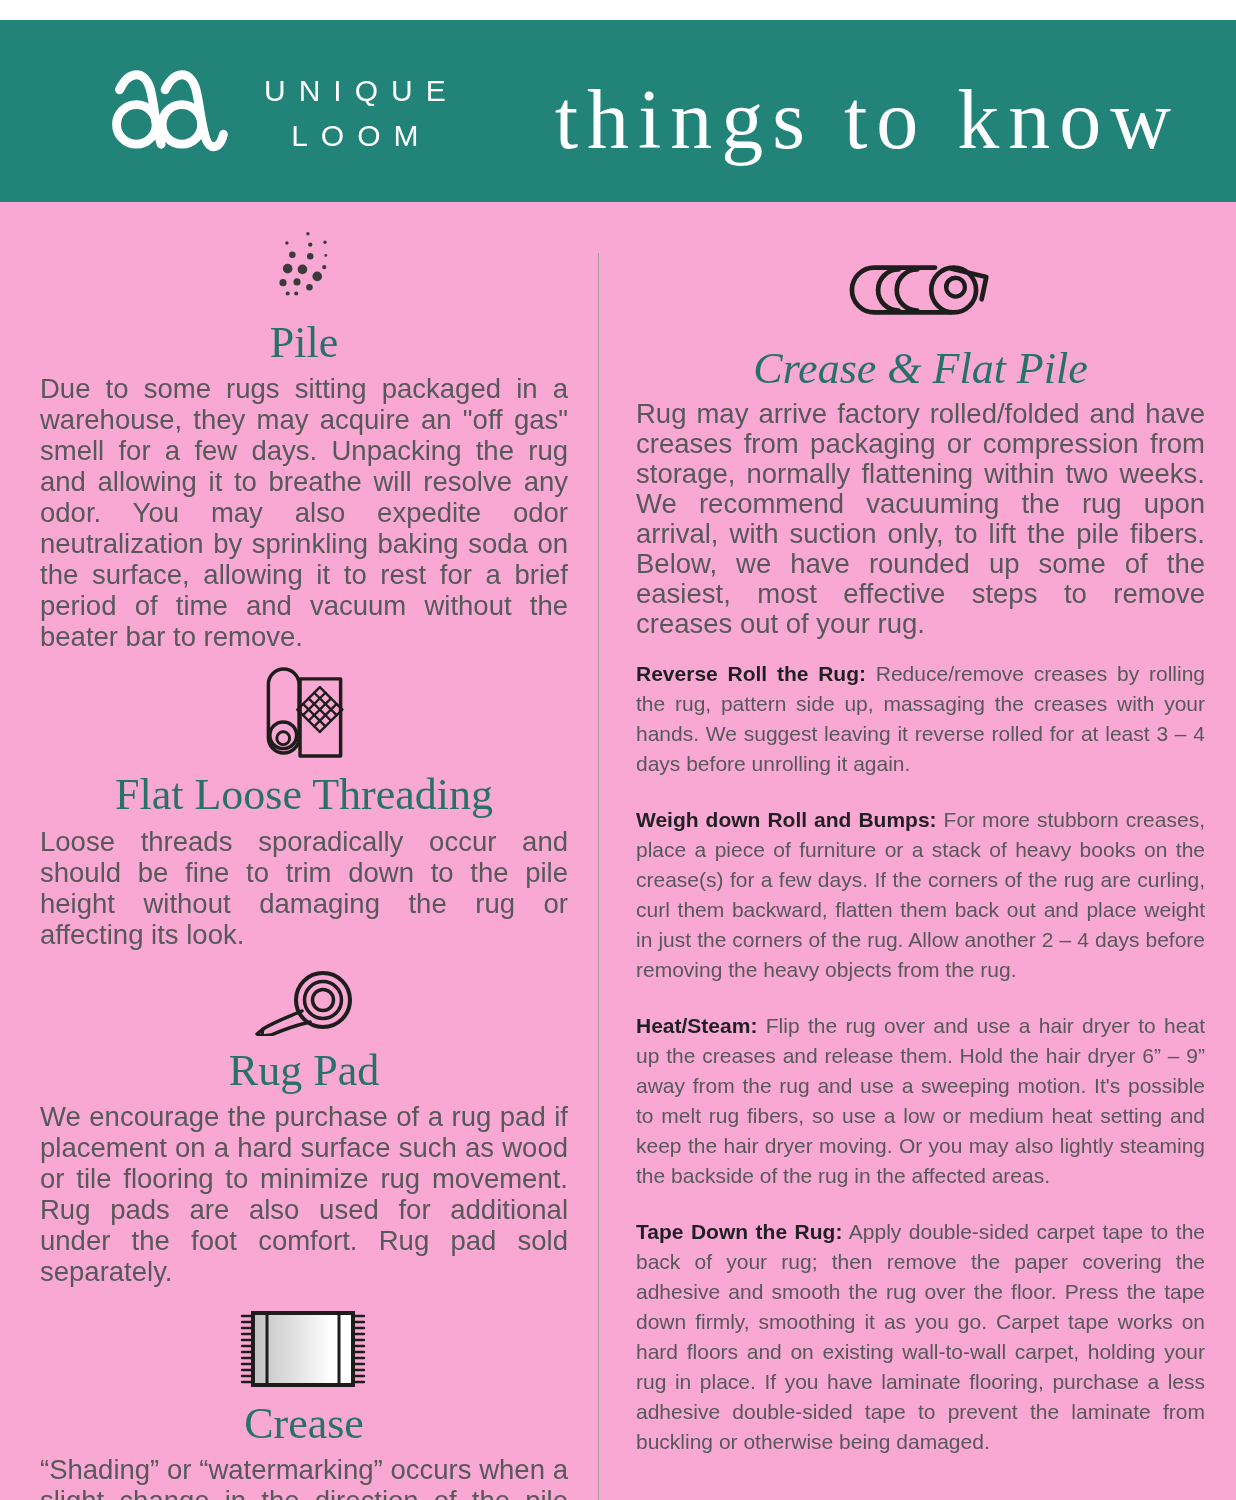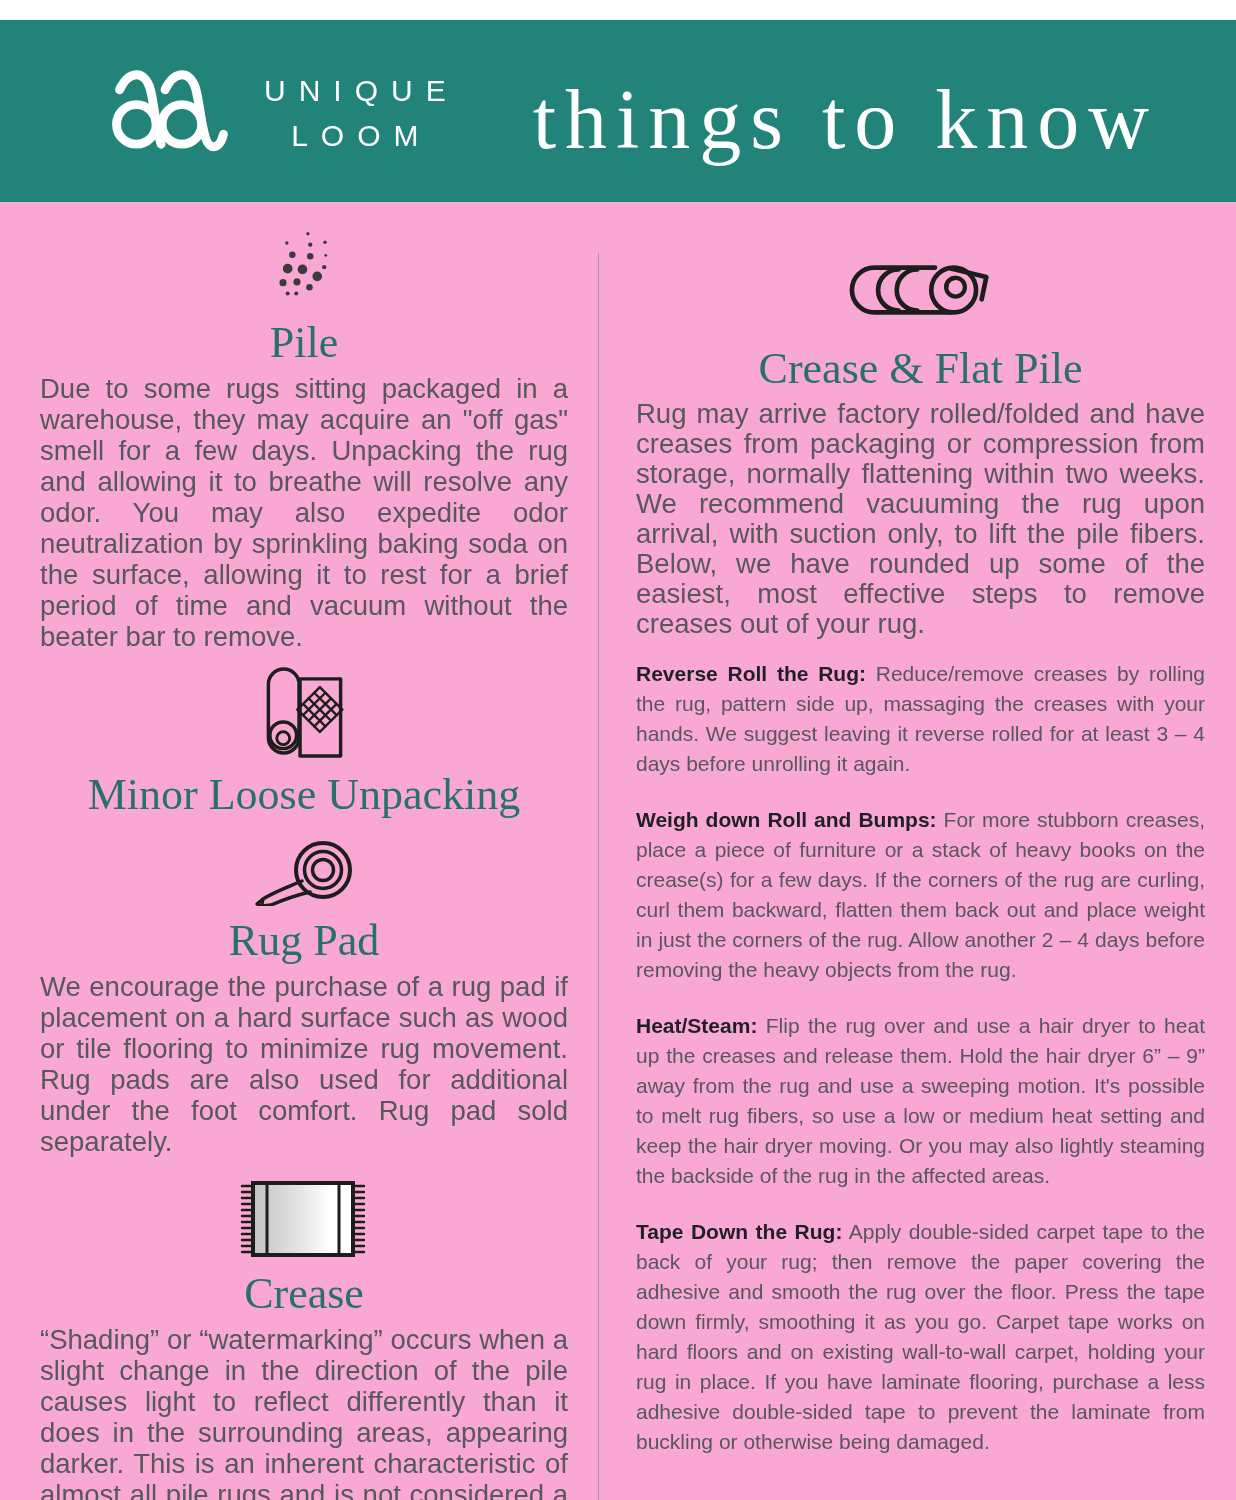--- a/index.html
+++ b/index.html
@@ -6,21 +6,21 @@
   .page{
     position:relative;width:1236px;height:1500px;background:#f9a8d4;
     font-family:"Liberation Sans",sans-serif;overflow:hidden;margin-top:20px;
   }
   
   .header{position:relative;height:182px;background:#228379;}
   .logo{position:absolute;left:96px;top:46px;display:flex;align-items:center;gap:20px;}
   .logo-mark{width:148px;height:94px;}
   .brand{color:#ffffff;font-size:30px;letter-spacing:13px;line-height:45px;text-align:center;font-weight:400;}
   .header-title{
-    position:absolute;right:78px;top:56px;color:#ffffff;
+    position:absolute;right:56px;top:56px;color:#ffffff;
     font-family:"Liberation Serif",serif;font-size:84px;line-height:1.05;
     letter-spacing:9px;font-weight:400;white-space:nowrap;
   }
   
   .main{display:flex;align-items:flex-start;}
   .col{box-sizing:border-box;}
   .col-left{width:598px;padding:0 30px 0 40px;}
   .col-right{width:638px;padding:0 31px 0 38px;}
   .divider{position:absolute;left:598px;top:233px;bottom:10px;width:1px;background:#9e9e9e;}
   
@@ -33,21 +33,21 @@
     text-align:justify;color:#56585a;font-size:27.5px;line-height:31px;margin:6px 0 0 0;
   }
   .col-right .body-text{line-height:30px;}
   .tip{ text-align:justify;color:#56585a;font-size:21px;line-height:30px;margin:26px 0 0 0;}
   .tip b{color:#1f2023;font-weight:700;}
   .mt-icon-1{margin-top:18px;}
   .mt-icon-2{margin-top:14px;}
   .mt-icon-3{margin-top:20px;}
   .mt-icon-4{margin-top:22px;}
   .mt-icon-r{margin-top:60px;}
-  .mt-title-r{margin-top:26px;}
+  .mt-title-r{margin-top:26px;font-style:italic;}
   .tip-first{margin-top:20px;}
   .bottom-strip{position:absolute;left:0;right:0;bottom:0;height:8px;background:#d7d7d7;}
   .ic{stroke:#1d1d1b;fill:none;stroke-linecap:round;stroke-linejoin:round;}
 </style>
 </head>
 <body>
 
 <div class="page">
 
   <div class="header">
@@ -117,21 +117,22 @@
                   <line x1="-16" y1="-8" x2="16" y2="-8"></line>
                 <line x1="-16" y1="0" x2="16" y2="0"></line>
                   <line x1="-16" y1="8" x2="16" y2="8"></line>
                 <line x1="-16" y1="16" x2="16" y2="16"></line>
               </g>
             </g>
             <circle class="ic" cx="19" cy="70" r="13.5" stroke-width="3.5" fill="#ffffff"></circle>
             <circle class="ic" cx="19" cy="73" r="6.5" stroke-width="3"></circle>
           </svg>
         </div>
-        <h2 class="sec-title">Minor Loose Unpacking</h2>
+        <h2 class="sec-title">Flat Loose Threading</h2>
+        <p class="body-text">Loose threads sporadically occur and should be fine to trim down to the pile height without damaging the rug or affecting its look.</p>
       </div>
 
       <div>
         <div class="sec-icon mt-icon-3">
           <svg width="100" height="66" viewBox="0 0 100 66">
             <path class="ic" stroke-width="3.5" fill="#ffffff" d="M48,41 C34,47 20,52 9,59 L3,64 L8,66 L17,65 C31,59 43,55 56,52"></path>
             <line class="ic" x1="9" y1="59" x2="8" y2="66" stroke-width="3"></line>
             <circle class="ic" cx="69" cy="30" r="27" stroke-width="4" fill="#ffffff"></circle>
             <circle class="ic" cx="69" cy="30" r="18.5" stroke-width="3.5"></circle>
             <circle class="ic" cx="69" cy="30" r="10.5" stroke-width="3.5"></circle>

